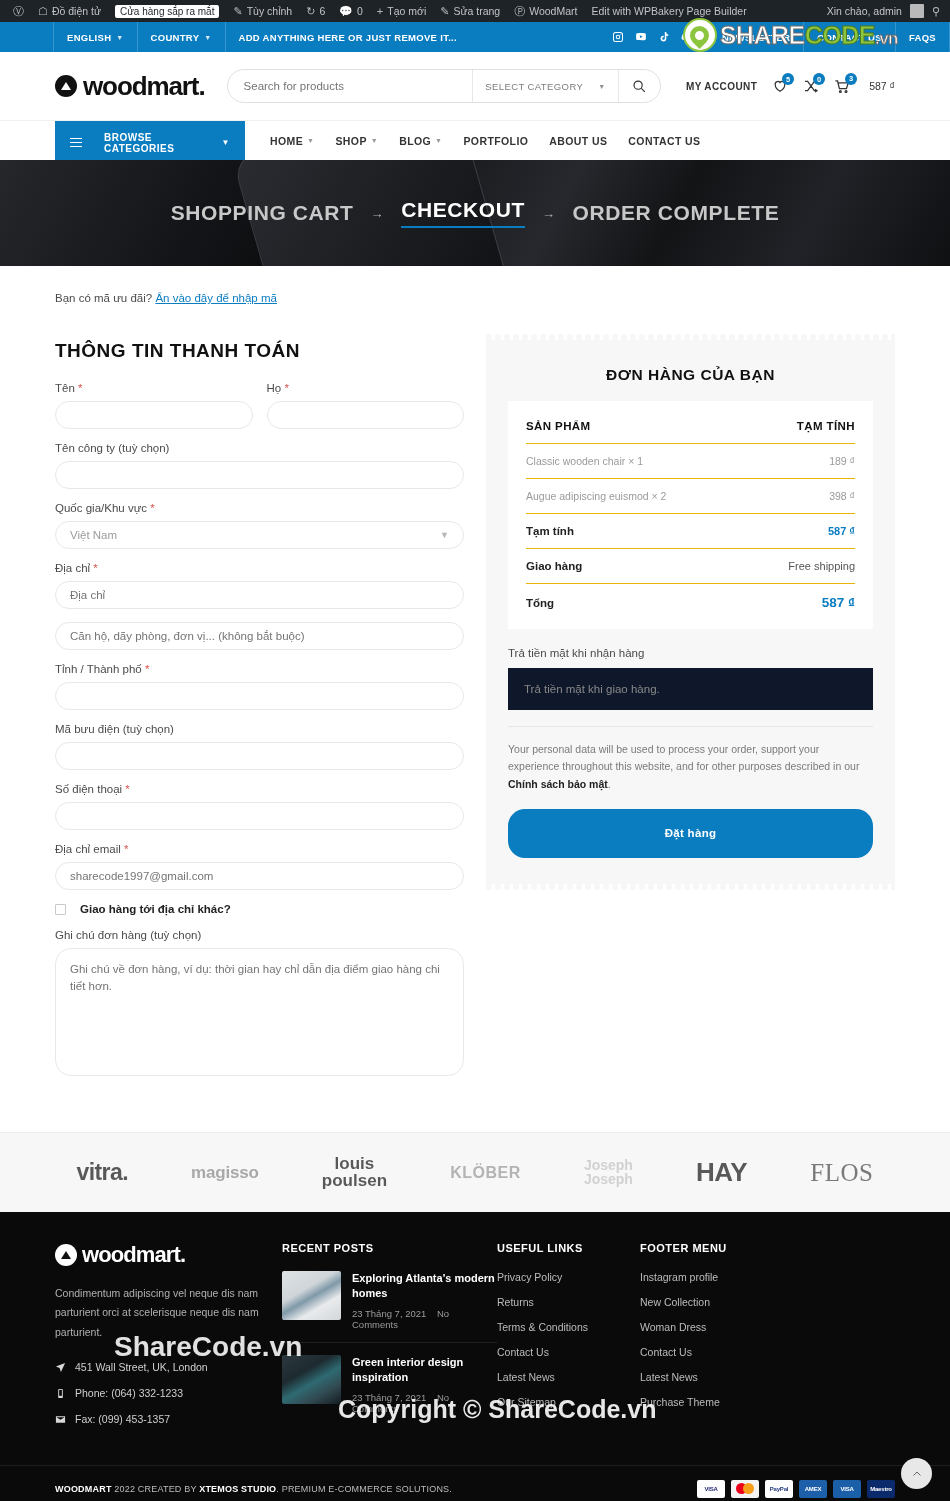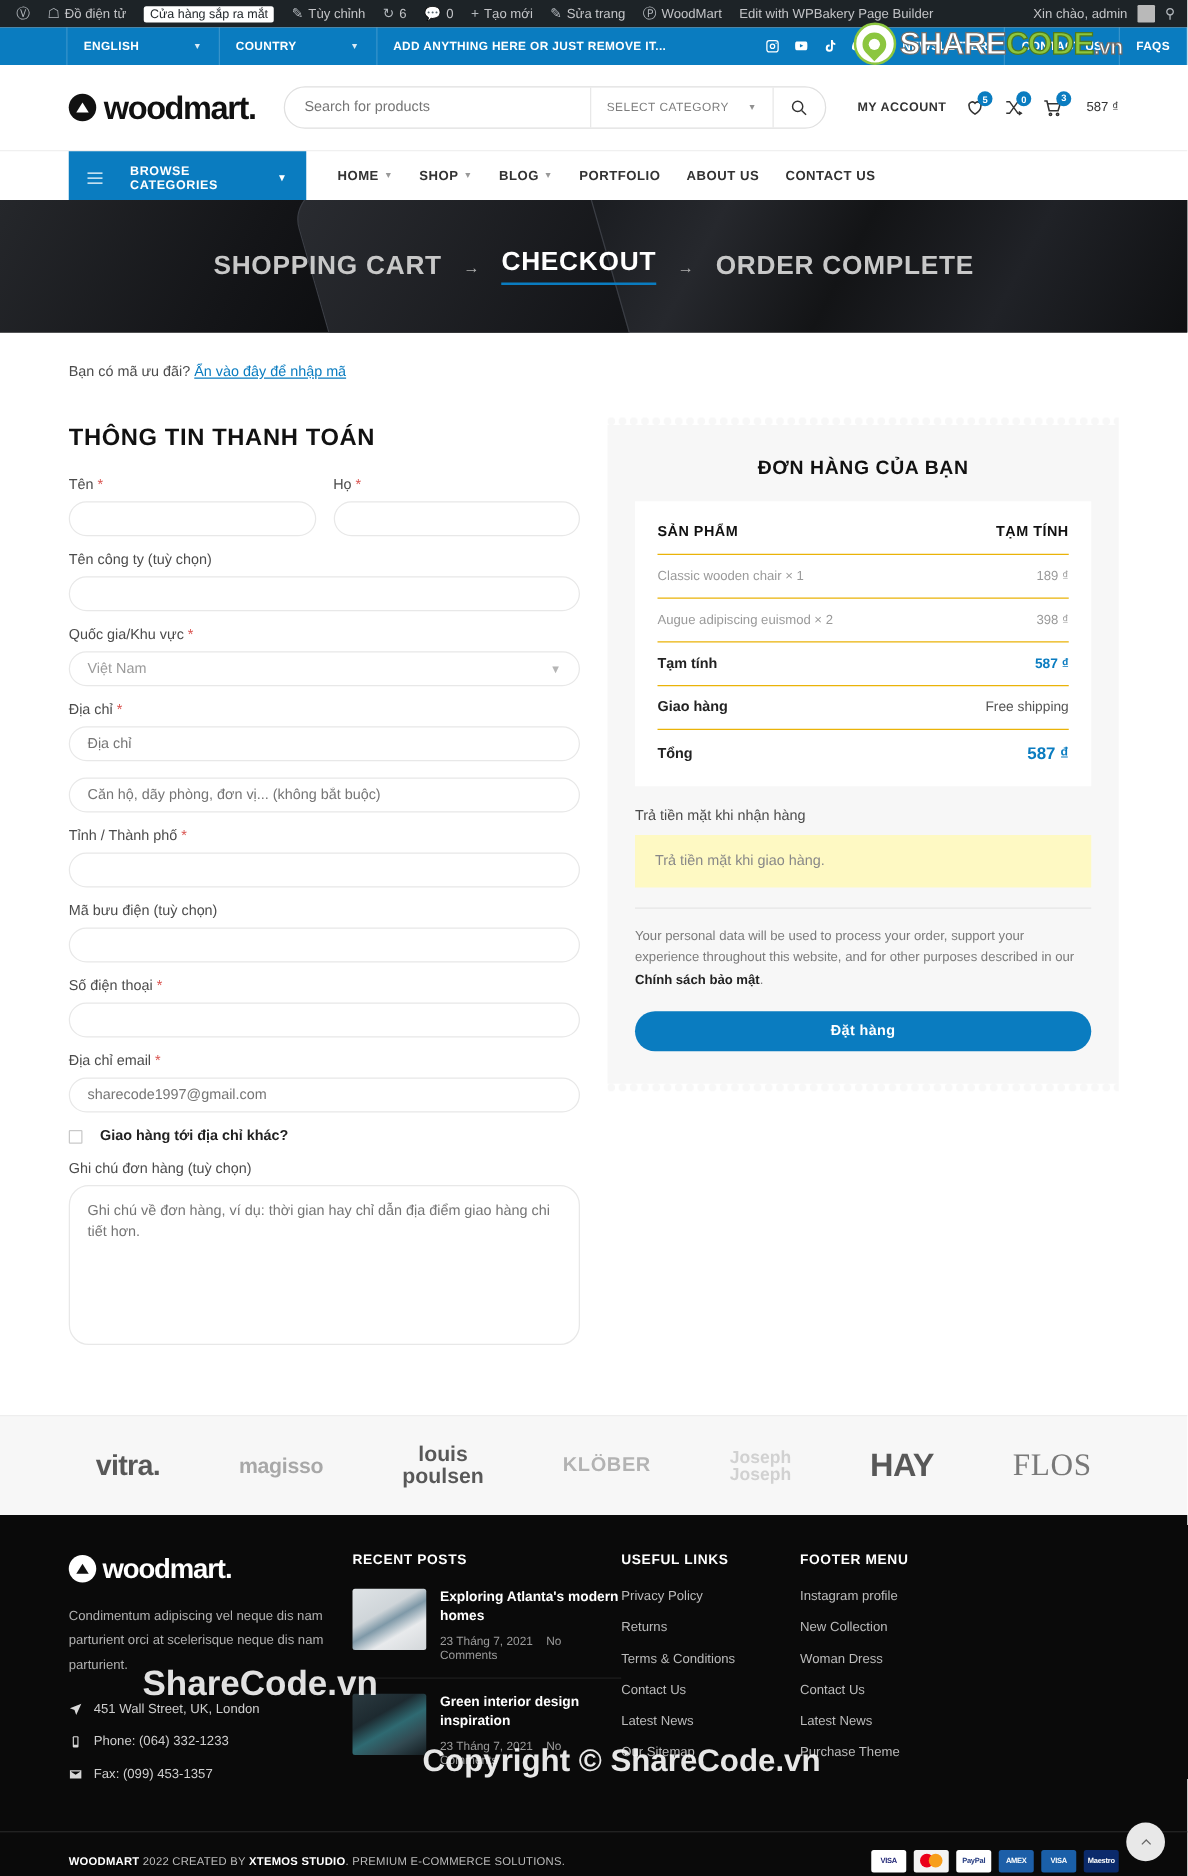--- a/index.html
+++ b/index.html
@@ -30,21 +30,20 @@
 
   
   .topbar {
     height: 30px; background: #0a7cc0; color: #fff;
     display: flex; align-items: stretch; font-size: 9.5px;
     letter-spacing: .3px; text-transform: uppercase; font-weight: 600;
   }
   .topbar .tb-seg {
     display: flex; align-items: center; padding: 0 13px;
     border-right: 1px solid rgba(255,255,255,.18);
-    gap: 38px;
   }
   .topbar .tb-seg.first { border-left: 1px solid rgba(255,255,255,.18); margin-left: 53px;}
   .topbar .tb-plain { display:flex; align-items:center; padding: 0 13px; }
   .tb-caret { font-size: 7px; margin-left: 5px; opacity: .85; }
   .tb-right { margin-left: auto; display: flex; align-items: stretch; }
   .tb-social { display: flex; align-items: center; gap: 11px; padding: 0 16px 0 0; }
   .tb-social svg { width: 12px; height: 12px; fill: #fff; display:block; }
 
   
   .mainheader {
@@ -201,28 +200,28 @@
   .otr.head span { font-size: 11.5px; font-weight: 700; letter-spacing: .4px; color: #111; text-transform: uppercase; }
   .otr.item span { font-size: 10.5px; color: #9a9a9a; }
   .otr.sum .lbl { font-size: 11.5px; font-weight: 700; color: #222; }
   .otr.sum .val { font-size: 11px; color: #555; }
   .otr.sum .val.blue { color: #0a7cc0; font-weight: 600; }
   .otr.total { border-bottom: 0; }
   .otr.total .lbl { font-size: 11.5px; font-weight: 700; color: #222; }
   .otr.total .val { font-size: 13.5px; color: #0a7cc0; font-weight: 700; }
 
   .pay-title { font-size: 11.5px; color: #4b4b4b; margin: 18px 0 9px 0; }
-  .pay-box { background: #fef9c3; padding: 15px 16px; font-size: 11.5px; color: #888; }
+  .pay-box { background: #0f172a; padding: 15px 16px; font-size: 11.5px; color: #888; }
   .privacy {
     font-size: 10.5px; color: #7b7b7b; line-height: 1.65;
     border-top: 1px solid #e6e6e6; padding-top: 14px; margin-top: 16px;
   }
   .privacy b { color: #222; font-weight: 700; }
   .place-order {
-    margin-top: 16px; width: 100%; height: 32px; border: 0; border-radius: 17px;
+    margin-top: 16px; width: 100%; height: 49px; border: 0; border-radius: 17px;
     background: #0a7cc0; color: #fff; font-size: 11.5px; font-weight: 700;
     font-family: inherit; cursor: pointer; letter-spacing: .3px;
   }
 
   
   .brands {
     height: 80px; background: #f7f7f7; display: flex; align-items: center;
     justify-content: space-around; padding: 0 45px; border-top: 1px solid #eee;
   }
   .brand { color: #7c7c7c; opacity: .72; text-align: center; }

